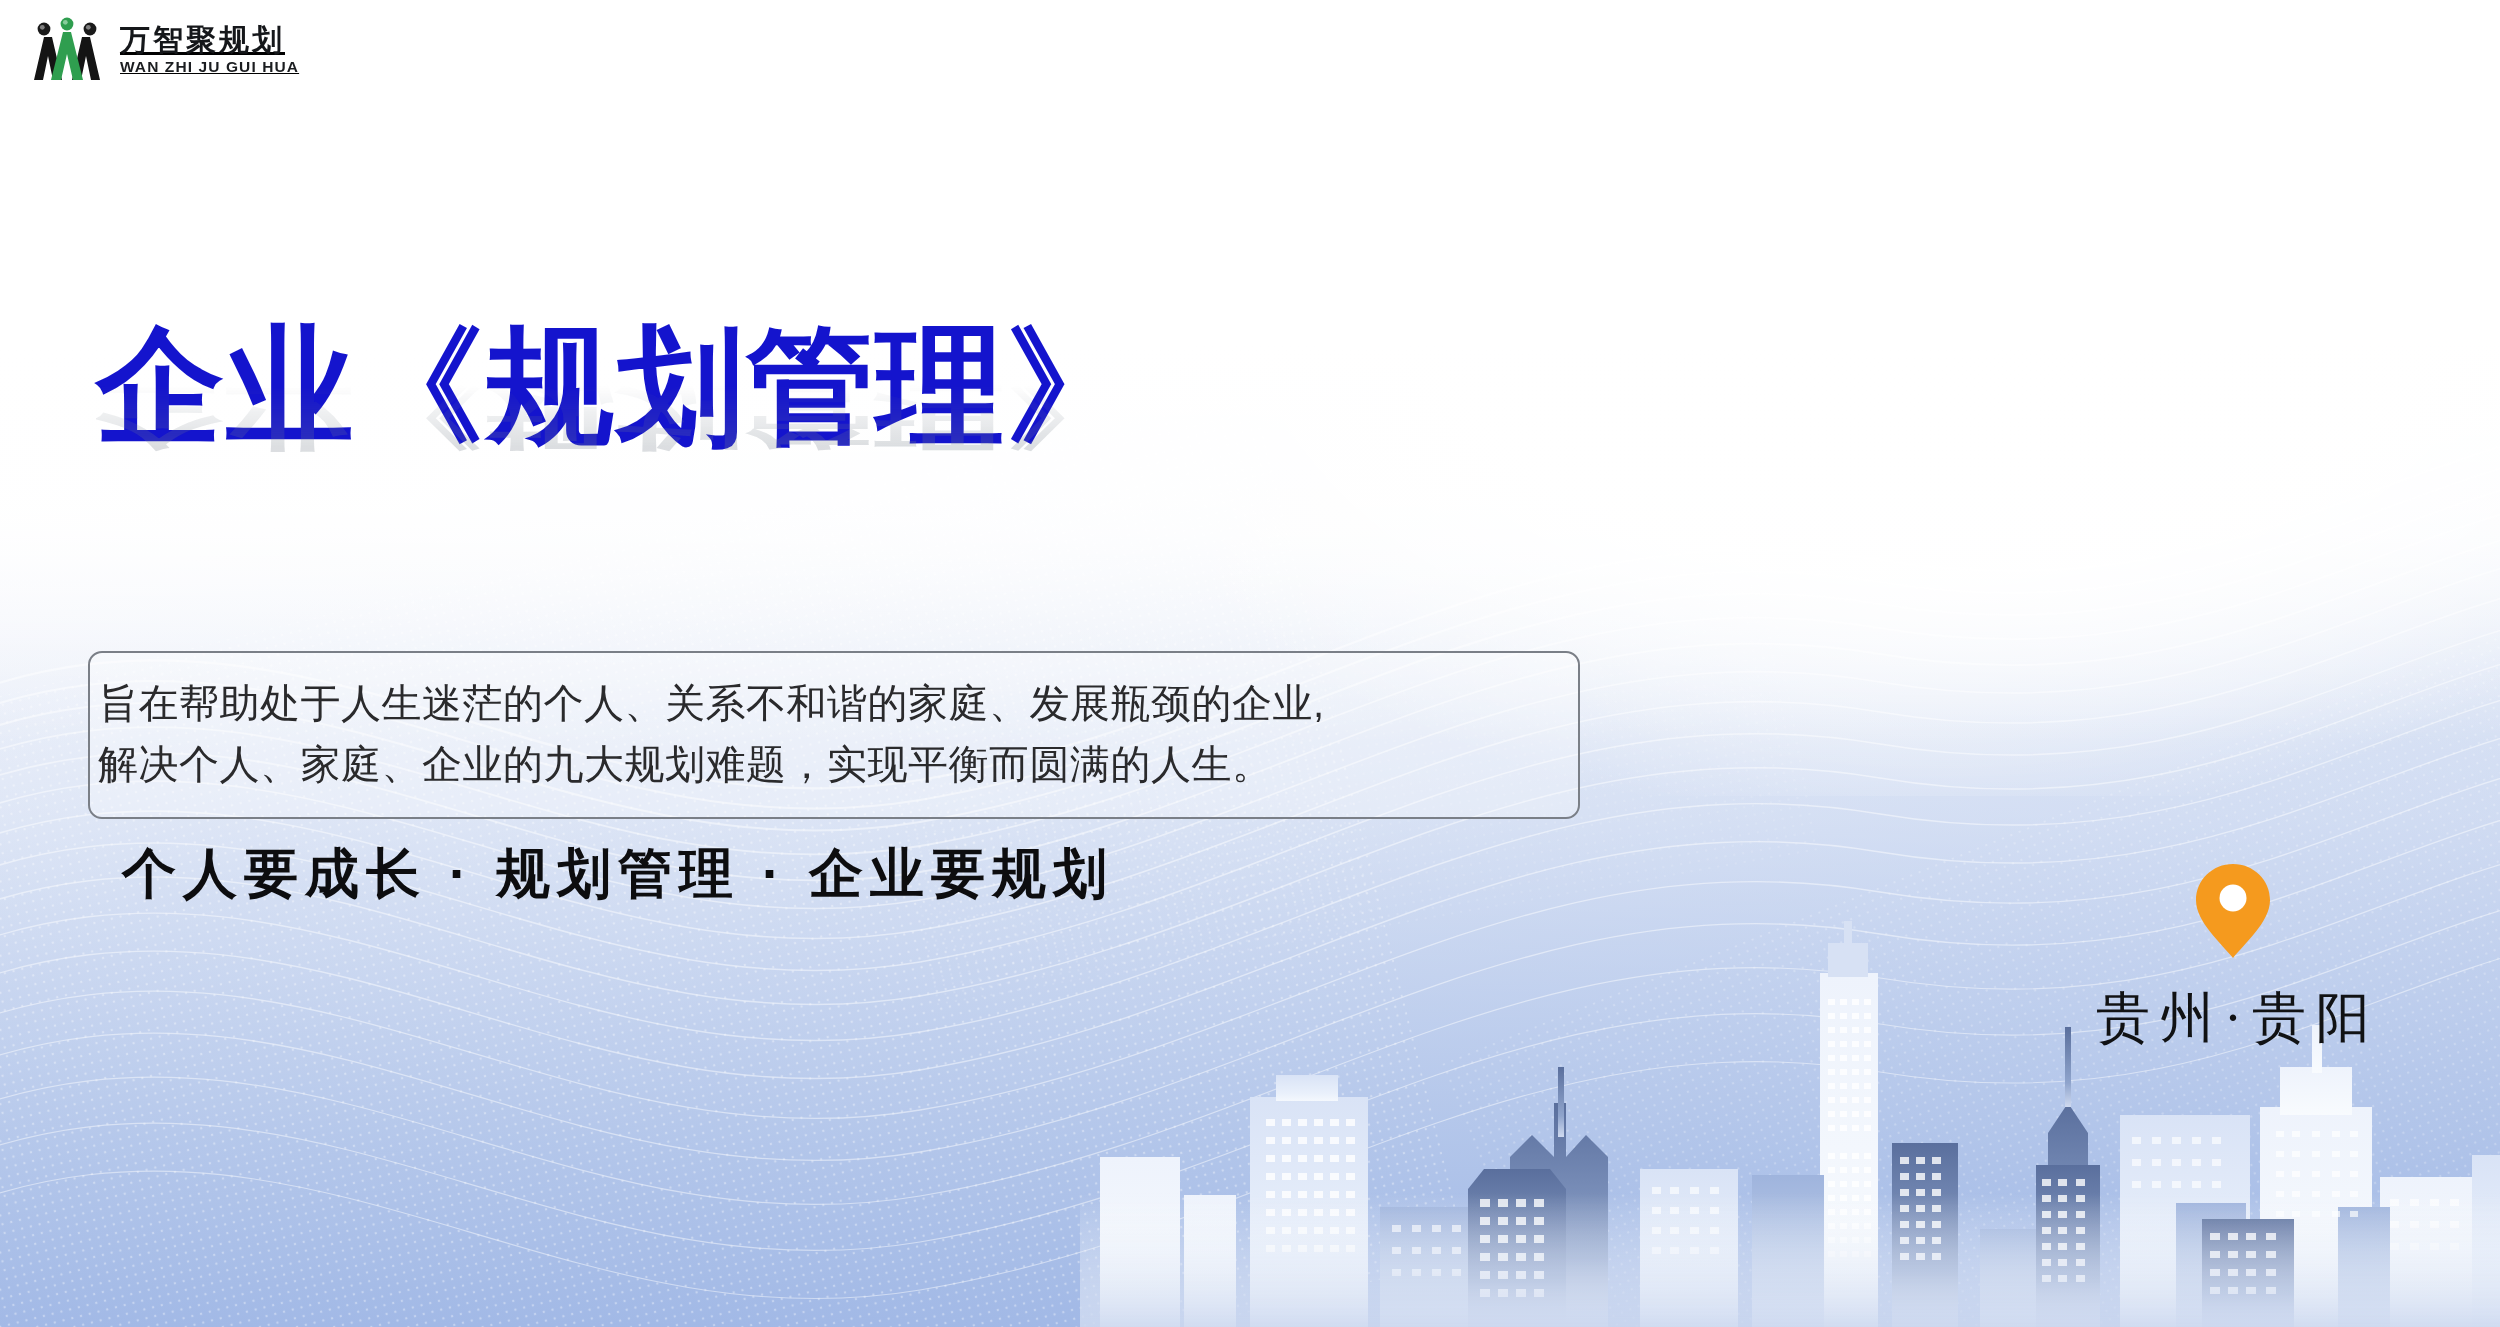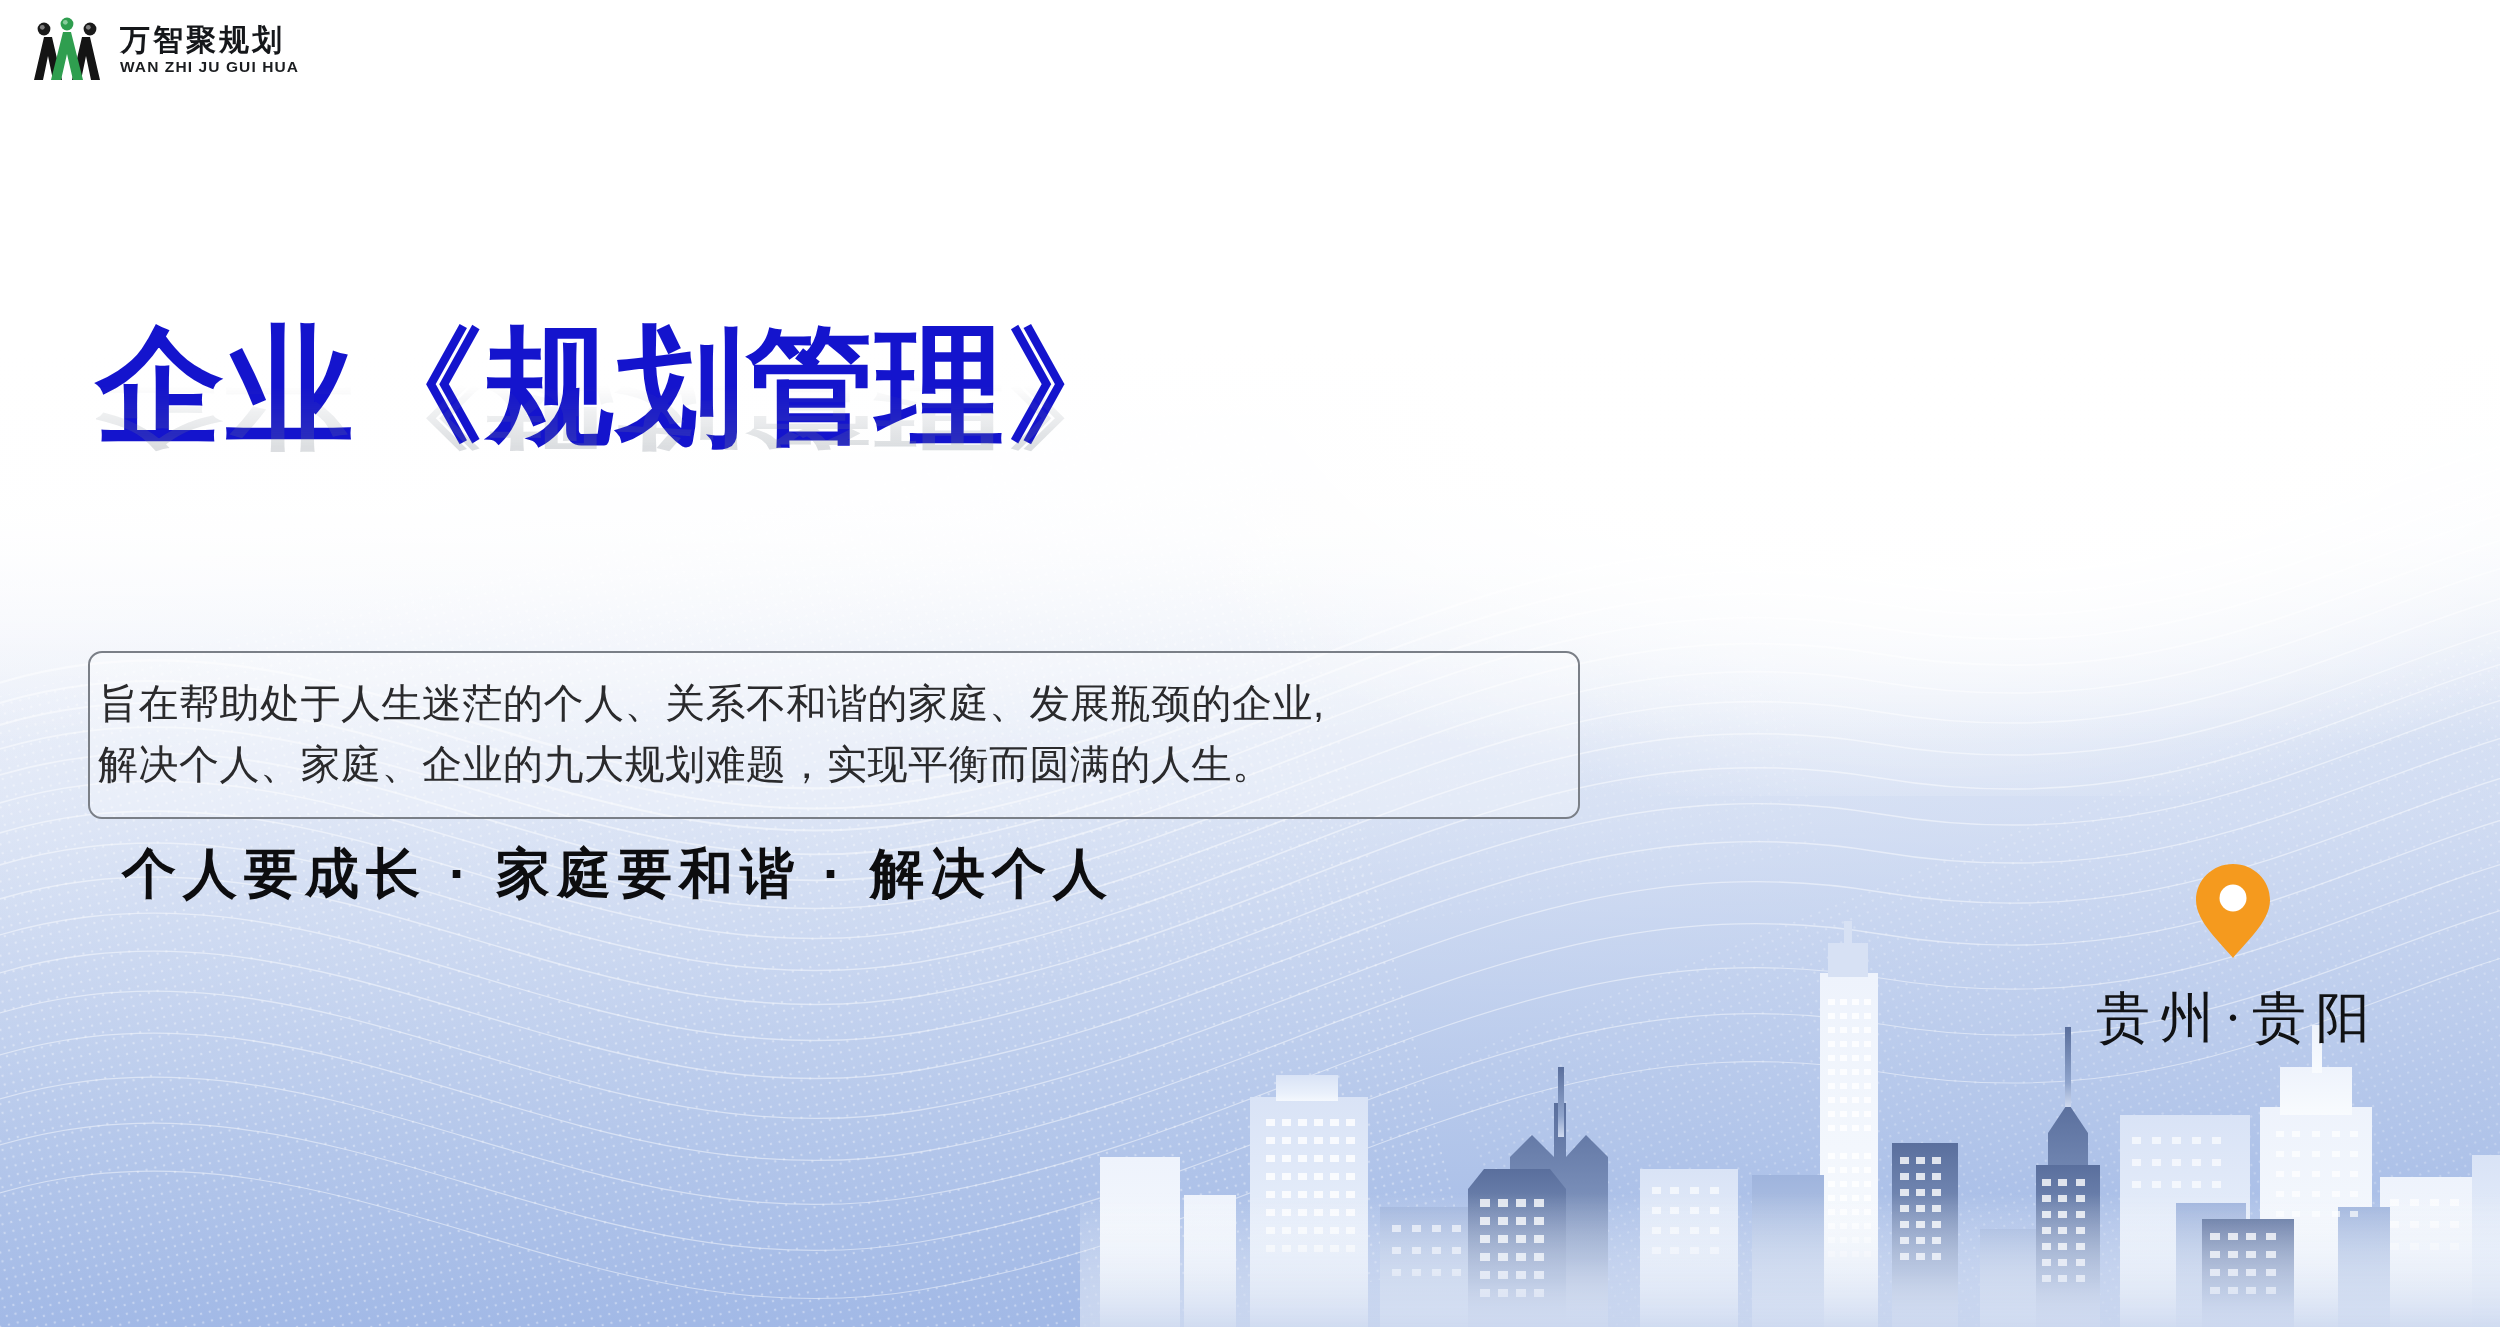--- a/index.html
+++ b/index.html
@@ -50,20 +50,21 @@
   }
   .mesh svg { width: 100%; height: 100%; display: block; }
 
   
   .logo {
     position: absolute;
     left: 28px; top: 14px;
     display: flex;
     gap: 14px;
     z-index: 30;
+    text-decoration: underline;
   }
   .logo-mark { width: 78px; height: 72px; display: block; }
   .logo-text { display: flex; flex-direction: column; justify-content: center; }
   .logo-cn {
     font-family: "Liberation Serif", "DejaVu Serif", serif;
     font-size: 30px;
     font-weight: 700;
     letter-spacing: 3px;
     color: #15171a;
     line-height: 1.05;
@@ -668,21 +669,21 @@
   <div class="title-wrap">
     <div class="title">企业《规划管理》</div>
     <div class="title-reflection">企业《规划管理》</div>
   </div>
 
   <div class="desc-box">
     <div class="desc-line">旨在帮助处于人生迷茫的个人、关系不和谐的家庭、发展瓶颈的企业,</div>
     <div class="desc-line">解决个人、家庭、企业的九大规划难题，实现平衡而圆满的人生。</div>
   </div>
 
-  <div class="slogan">个人要成长 · 家庭要和谐 · 解决个人</div>
+  <div class="slogan">个人要成长 · 规划管理 · 企业要规划</div>
 
   <div class="location">
     <svg class="pin" viewBox="0 0 82 98" xmlns="http://www.w3.org/2000/svg">
       <path d="M41 2 C20.5 2 4 18 4 38.2 C4 60 30 82 41 96 C52 82 78 60 78 38.2 C78 18 61.5 2 41 2 Z" fill="#F59A1E"></path>
       <circle cx="41" cy="36" r="13.5" fill="#ffffff"></circle>
     </svg>
     <div class="location-label">贵州·贵阳</div>
   </div>
 
 

